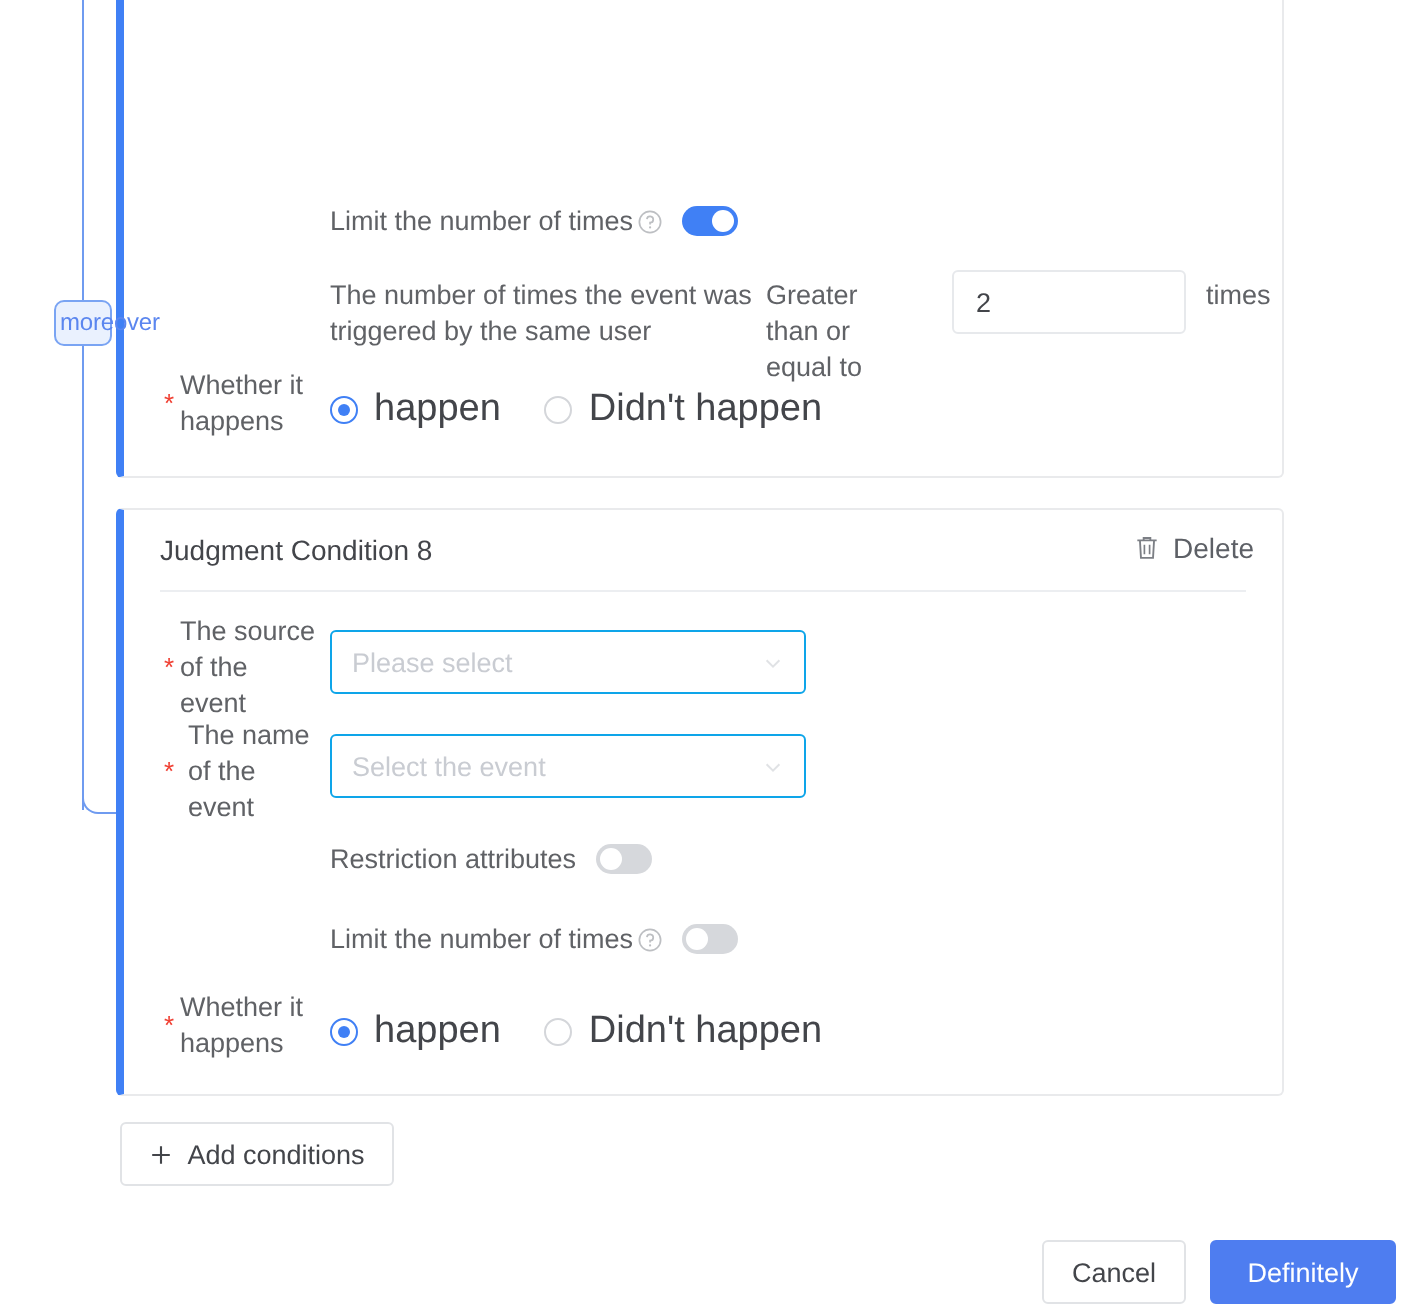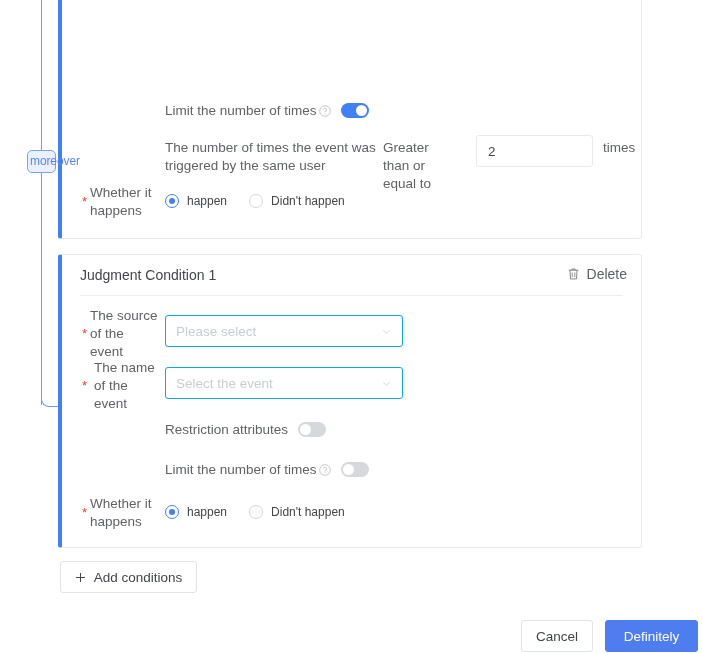--- a/index.html
+++ b/index.html
@@ -135,21 +135,21 @@
   .radio-circle {
     width: 14px; height: 14px; border-radius: 50%;
     border: 1px solid #d4d6da; background: #fff;
     position: relative; flex: none;
   }
   .radio-item.checked .radio-circle { border-color: #4080f5; }
   .radio-item.checked .radio-circle::after {
     content: ""; position: absolute; left: 3px; top: 3px;
     width: 6px; height: 6px; border-radius: 50%; background: #4080f5;
   }
-  .radio-text { font-size: 12px; color: #43454a; white-space: nowrap; }
+  .radio-text { font-size: 19px; color: #43454a; white-space: nowrap; }
 
   .inline-text {
     position: absolute; font-size: 13.5px; color: #606266; line-height: 18px;
   }
 
   
   .btn {
     position: absolute;
     height: 32px;
     border-radius: 3px;
@@ -211,21 +211,21 @@
       </div>
       <div class="radio-item">
         <span class="radio-circle"></span>
         <span class="radio-text">Didn't happen</span>
       </div>
     </div>
   </div>
 
   <div class="card" id="card2">
 
-    <div class="card-title">Judgment Condition 1</div>
+    <div class="card-title">Judgment Condition 8</div>
 
     <div class="delete-btn">
       <svg class="trash-icon" viewBox="0 0 14 15">
         <path d="M1.8 3.4 H12.2 M5.2 3.4 V2.1 h3.6 v1.3 M3.2 3.4 l.55 9.4 h6.5 l.55 -9.4" fill="none" stroke="#7c7f85" stroke-width="1"></path>
         <path d="M5.6 5.8 v5 M8.4 5.8 v5" stroke="#7c7f85" stroke-width="0.9"></path>
       </svg>
       <span>Delete</span>
     </div>
 
     <div class="card-divider"></div>

